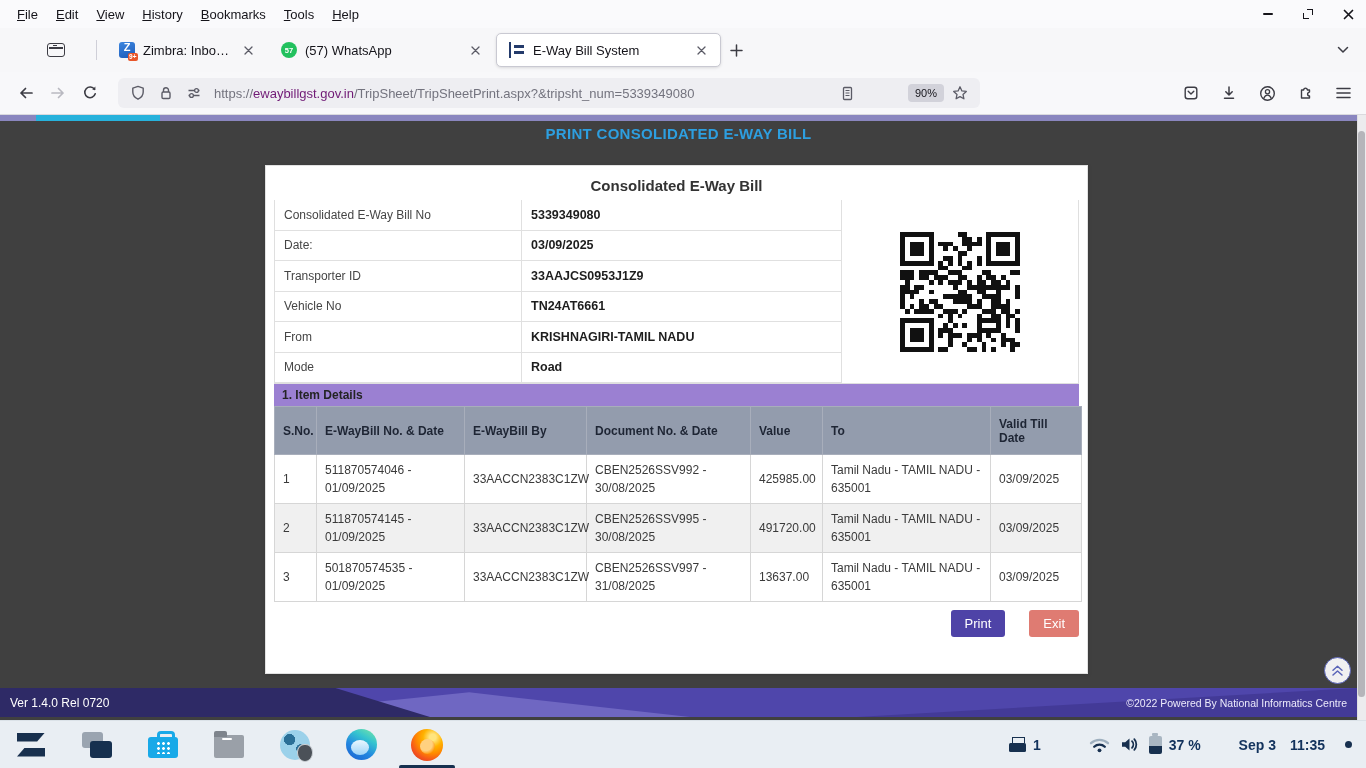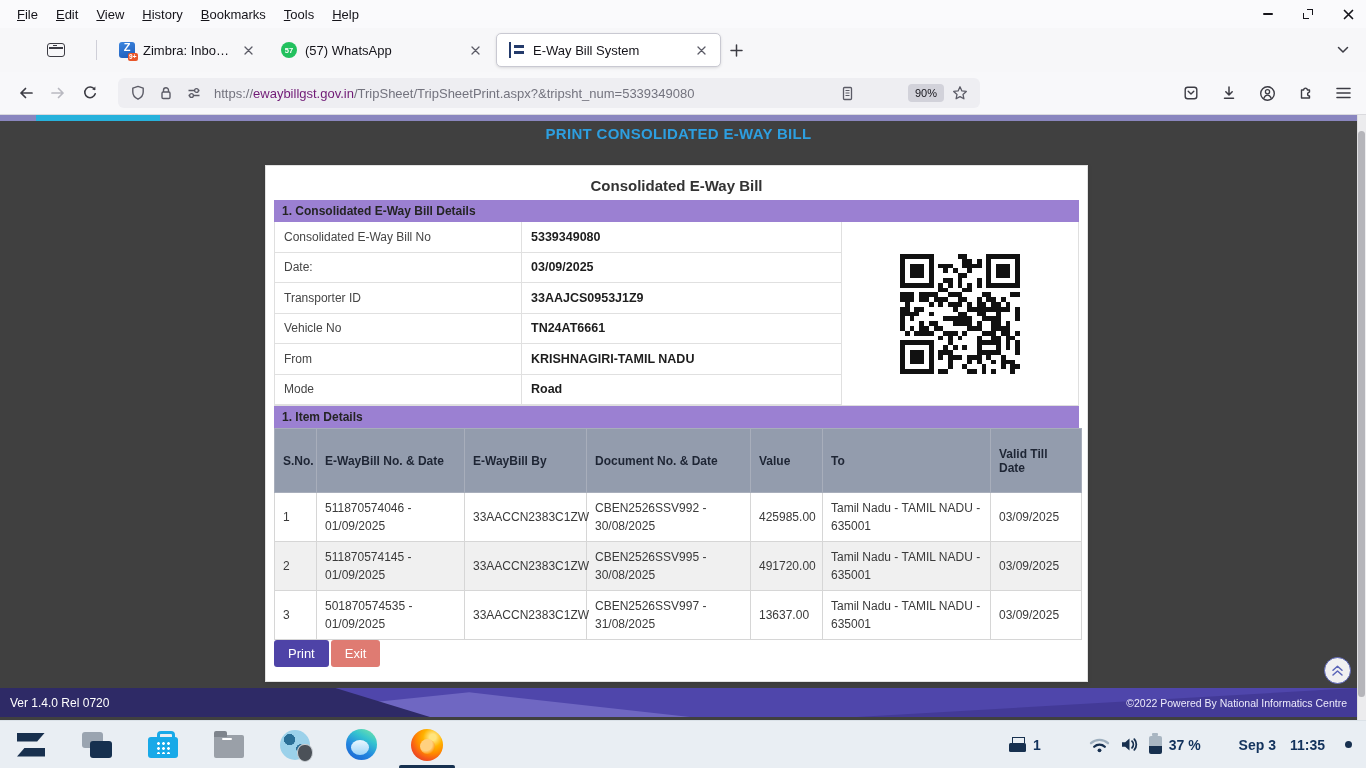--- a/index.html
+++ b/index.html
@@ -65,25 +65,25 @@
   .sec-header{background:#9b80d2;color:#242424;font-size:12px;font-weight:bold;height:22px;line-height:22px;padding-left:8px;}
 
   .details{display:grid;grid-template-columns:246px 320px 1fr;grid-auto-rows:30.5px;border:1px solid #dfdfdf;border-top:none;}
   .d-row{display:contents;}
   .d-label,.d-value{display:flex;align-items:center;border-bottom:1px solid #e0e0e0;font-size:12px;color:#454545;padding-left:9px;}
   .d-value{border-left:1px solid #e0e0e0;font-weight:bold;color:#1d1d1d;font-size:12.5px;}
   .d-row:last-of-type .d-label,.d-row:last-of-type .d-value{border-bottom:none;}
   .qr-cell{grid-column:3;grid-row:1/7;border-left:1px solid #e0e0e0;display:flex;align-items:center;justify-content:center;}
 
   table.items{width:807px;border-collapse:collapse;table-layout:fixed;}
-  table.items th{background:#939cad;color:#1e2534;font-size:12px;font-weight:bold;text-align:left;padding:6px 8px;height:64px;vertical-align:middle;border:1px solid #a8aebb;}
+  table.items th{background:#939cad;color:#1e2534;font-size:12px;font-weight:bold;text-align:left;padding:6px 8px;height:48px;vertical-align:middle;border:1px solid #a8aebb;}
   table.items td{font-size:12px;color:#3a3a3a;padding:6px 8px;height:47px;vertical-align:middle;border:1px solid #d6d6d6;line-height:1.5;}
   table.items tr.alt td{background:#f0f0f0;}
 
-  .btn-row{display:flex;justify-content:flex-start;gap:2px;margin-top:0;}
+  .btn-row{display:flex;justify-content:flex-end;gap:24px;margin-top:8px;}
   .btn{border:none;border-radius:3px;color:#fff;font-size:13px;padding:6px 14px;font-family:inherit;}
   .btn-print{background:#4e43a7;}
   .btn-exit{background:#df7b72;}
 
   .site-footer{position:absolute;left:0;right:9px;top:573px;height:29px;background:#4f46ab;overflow:hidden;}
   .sf-shape{position:absolute;top:0;height:100%;}
   .sf-darkleft{left:0;width:430px;background:#2e2a66;clip-path:polygon(0 0,78% 0,100% 100%,0 100%);}
   .sf-light{left:230px;width:460px;background:#6f67c2;clip-path:polygon(0 100%,100% 100%,52% 15%);}
   .sf-darkright{right:0;width:500px;background:#433a97;clip-path:polygon(100% 0,100% 100%,0 100%);}
   .sf-text-l{position:absolute;left:10px;top:0;height:100%;display:flex;align-items:center;color:#fff;font-size:12px;z-index:2;}
@@ -302,21 +302,20 @@
 
   <div class="viewport">
     <div class="page-topbar">
         <span class="cyan"></span>
       </div>
     <div class="page-heading">PRINT CONSOLIDATED E-WAY BILL</div>
 
     <div class="card">
       <div class="card-title">Consolidated E-Way Bill</div>
 
-      <div class="sec-header">1. Consolidated E-Way Bill Details</div>
       <div class="details">
         <div class="d-row">
           <div class="d-label">Consolidated E-Way Bill No</div>
           <div class="d-value">5339349080</div>
         </div>
         <div class="d-row">
           <div class="d-label">Date:</div>
           <div class="d-value">03/09/2025</div>
         </div>
         <div class="d-row">

